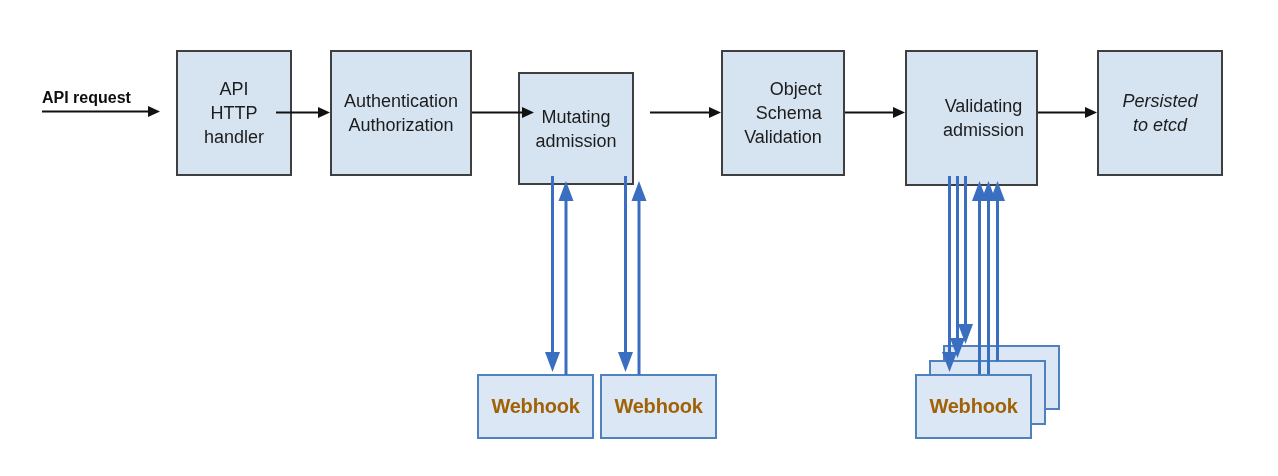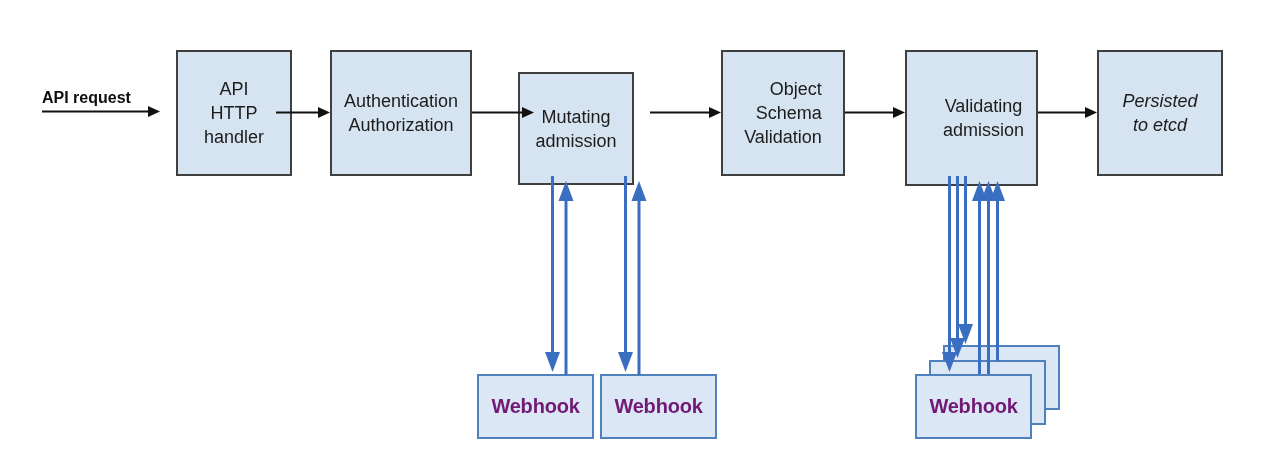--- a/index.html
+++ b/index.html
@@ -43,21 +43,21 @@
     display: flex;
     align-items: center;
     justify-content: center;
     text-align: center;
     z-index: 2;
   }
   .webhook-label {
     font-size: 20px;
     font-weight: 700;
     letter-spacing: -0.2px;
-    color: #701a75;
+    color: #a16207;
     white-space: pre-line;
   }
   .webhook-box.stack-back, .webhook-box.stack-mid { z-index: 1; }
   .api-request-label {
     position: absolute;
     left: 42px;
     top: 86px;
     width: 120px;
     font-size: 16px;
     line-height: 24px;

